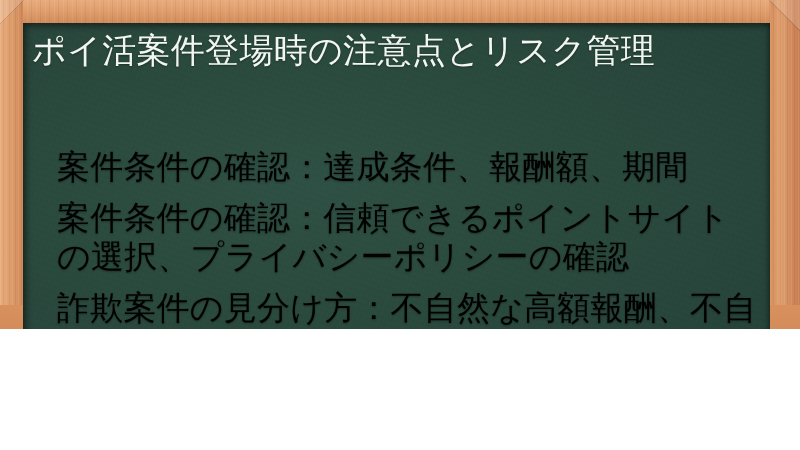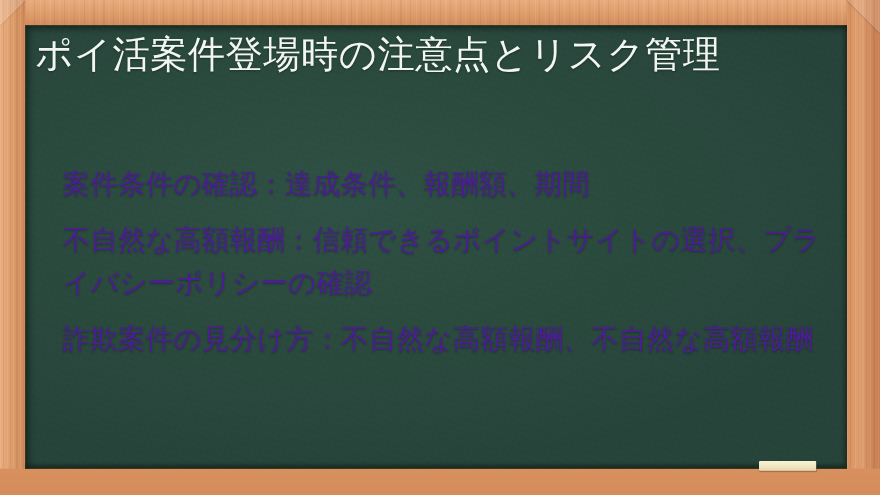--- a/index.html
+++ b/index.html
@@ -3,21 +3,21 @@
 <meta charset="utf-8">
 <style>
   html, body {
     margin: 0;
     padding: 0;
     background: #ffffff;
   }
   #slide {
     position: relative;
     width: 800px;
-    height: 450px;
+    height: 329px;
     overflow: hidden;
     font-family: "DejaVu Sans", "Liberation Sans", sans-serif;
     background: #d78f5c;
   }
 
   
   .frame {
     position: absolute;
     inset: 0;
     background:
@@ -163,22 +163,22 @@
     white-space: pre-wrap;
     word-break: break-all;
   }
   .bullets {
     position: absolute;
     left: 34px;
     top: 124px;
     width: 700px;
   }
   .bullet {
-    color: #4c1d95;
-    font-size: 25px;
+    color: #000000;
+    font-size: 33px;
     line-height: 39px;
     letter-spacing: 0.2px;
     font-weight: 400;
     margin-bottom: 12px;
     text-shadow: 0 1px 2px rgba(0,0,0,0.32);
     word-break: break-all;
   }
   .bullet:last-child { margin-bottom: 0; }
 </style>
 </head>
@@ -200,18 +200,18 @@
   </div>
 
   <div class="chalk-stick"></div>
 
   <div class="content">
 
     <div class="title">ポイ活案件登場時の注意点とリスク管理</div>
 
     <div class="bullets">
       <div class="bullet">案件条件の確認：達成条件、報酬額、期間</div>
-      <div class="bullet">不自然な高額報酬：信頼できるポイントサイトの選択、プライバシーポリシーの確認</div>
+      <div class="bullet">案件条件の確認：信頼できるポイントサイトの選択、プライバシーポリシーの確認</div>
       <div class="bullet">詐欺案件の見分け方：不自然な高額報酬、不自然な高額報酬</div>
     </div>
 
   </div>
 </div>
 
 </body></html>

